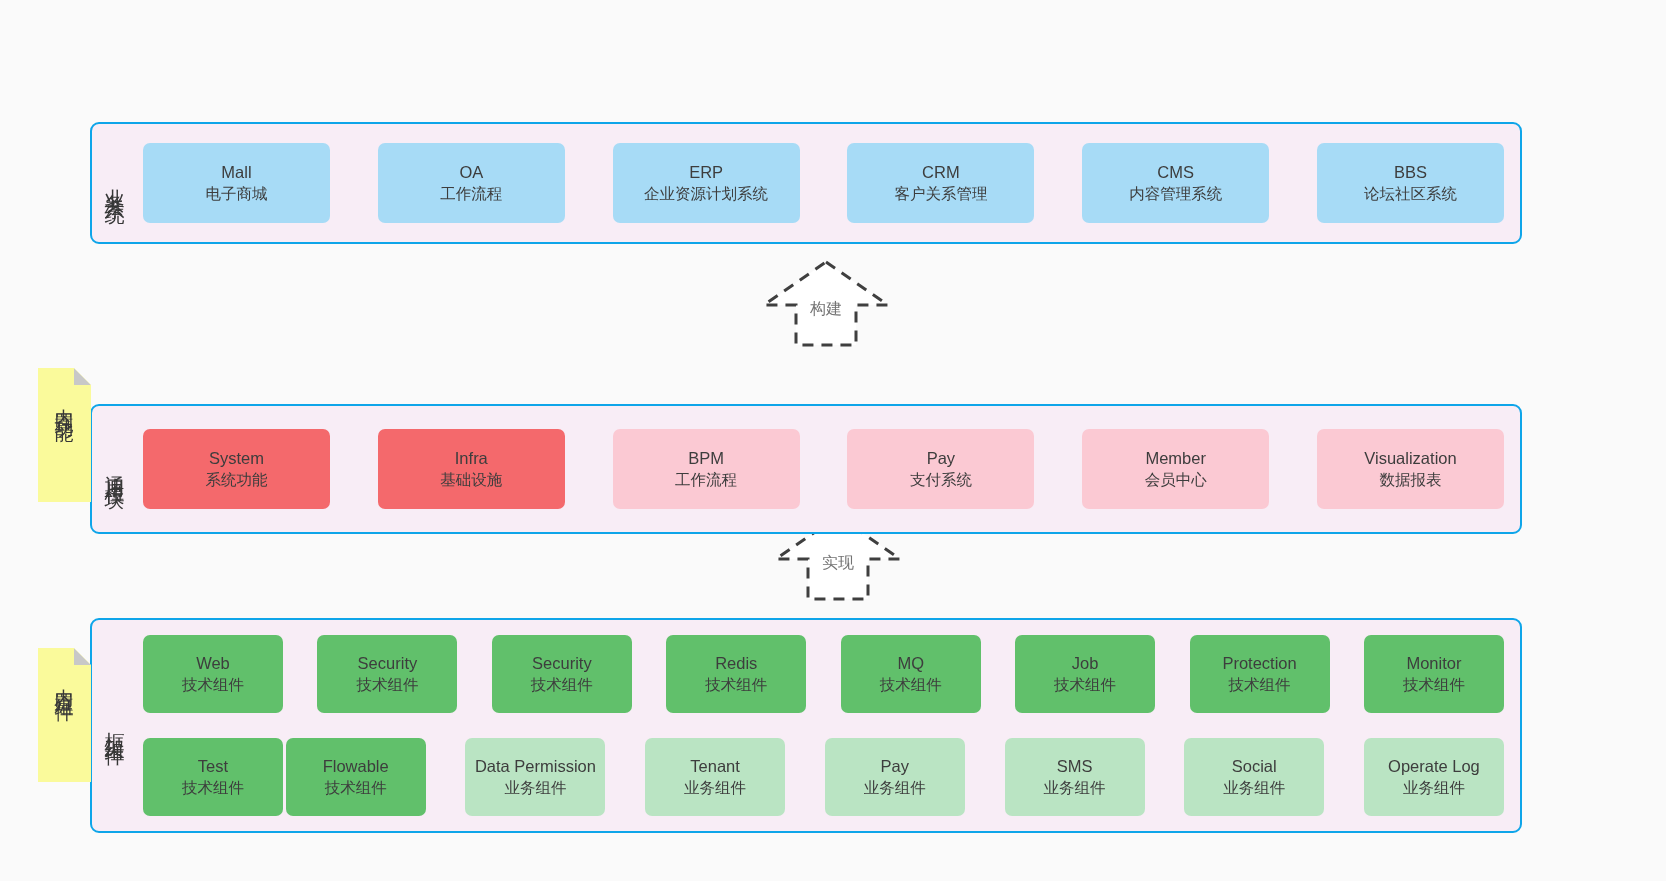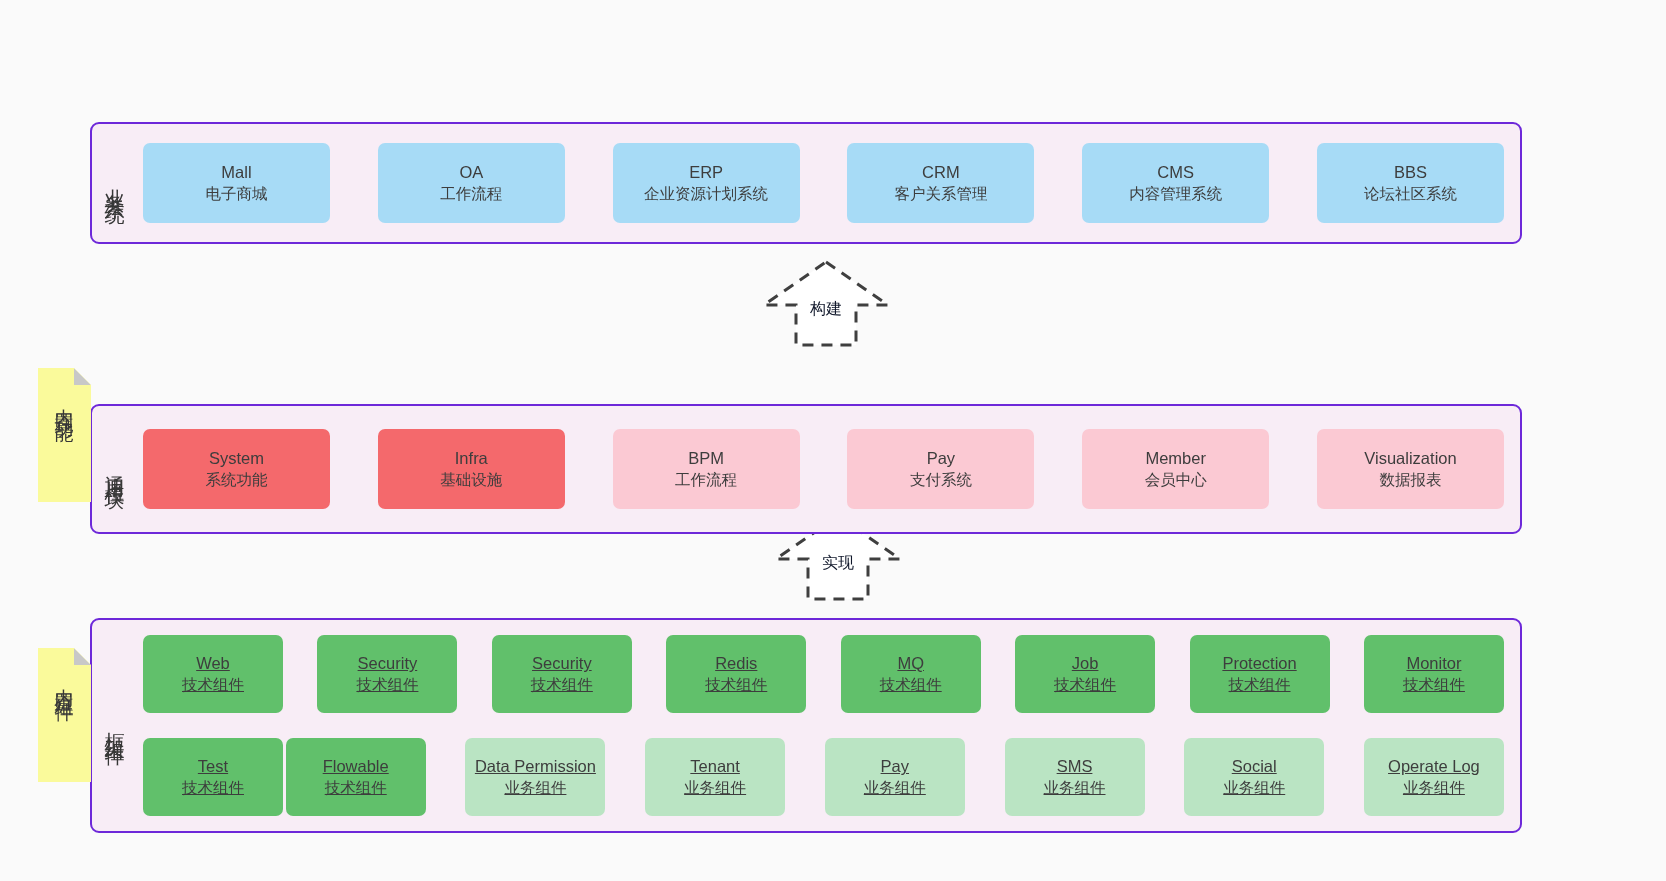--- a/index.html
+++ b/index.html
@@ -16,21 +16,21 @@
     overflow: hidden;
   }
 
   
   .band {
     position: absolute;
     left: 90px;
     width: 1432px;
     box-sizing: border-box;
     background: #f8edf6;
-    border: 2px solid #6d28d9;
+    border: 2px solid #0ea5e9;
     border-radius: 9px;
     display: flex;
     z-index: 2;
   }
   .band1 { top: 122px; height: 122px; }
   .band2 { top: 372px; height: 130px; margin-top: 32px; }
   .band3 { top: 618px; height: 215px; }
 
   .vlabel {
     writing-mode: vertical-rl;
@@ -56,21 +56,20 @@
     display: flex;
     flex-direction: column;
     justify-content: center;
     gap: 25px;
     padding: 0 16px 0 18px;
   }
   .row {
     display: flex;
     align-items: center;
     justify-content: space-between;
-    text-decoration: underline;
   }
 
   .box {
     border-radius: 7px;
     display: flex;
     flex-direction: column;
     align-items: center;
     justify-content: center;
     text-align: center;
     line-height: 1.35;
@@ -100,21 +99,21 @@
   .arrow2 { left: 772px; top: 512px; }
   .arrow svg { width: 100%; height: 100%; display: block; }
   .arrow-label {
     position: absolute;
     left: 50%;
     top: 55%;
     transform: translate(-50%, -50%);
     background: #ffffff;
     padding: 1px 3px;
     font-size: 16px;
-    color: #0f172a;
+    color: #737373;
     white-space: nowrap;
   }
 
   
   .sticky {
     position: absolute;
     width: 53px;
     background: #fafa9b;
     clip-path: polygon(0 0, calc(100% - 17px) 0, 100% 17px, 100% 100%, 0 100%);
     z-index: 3;

